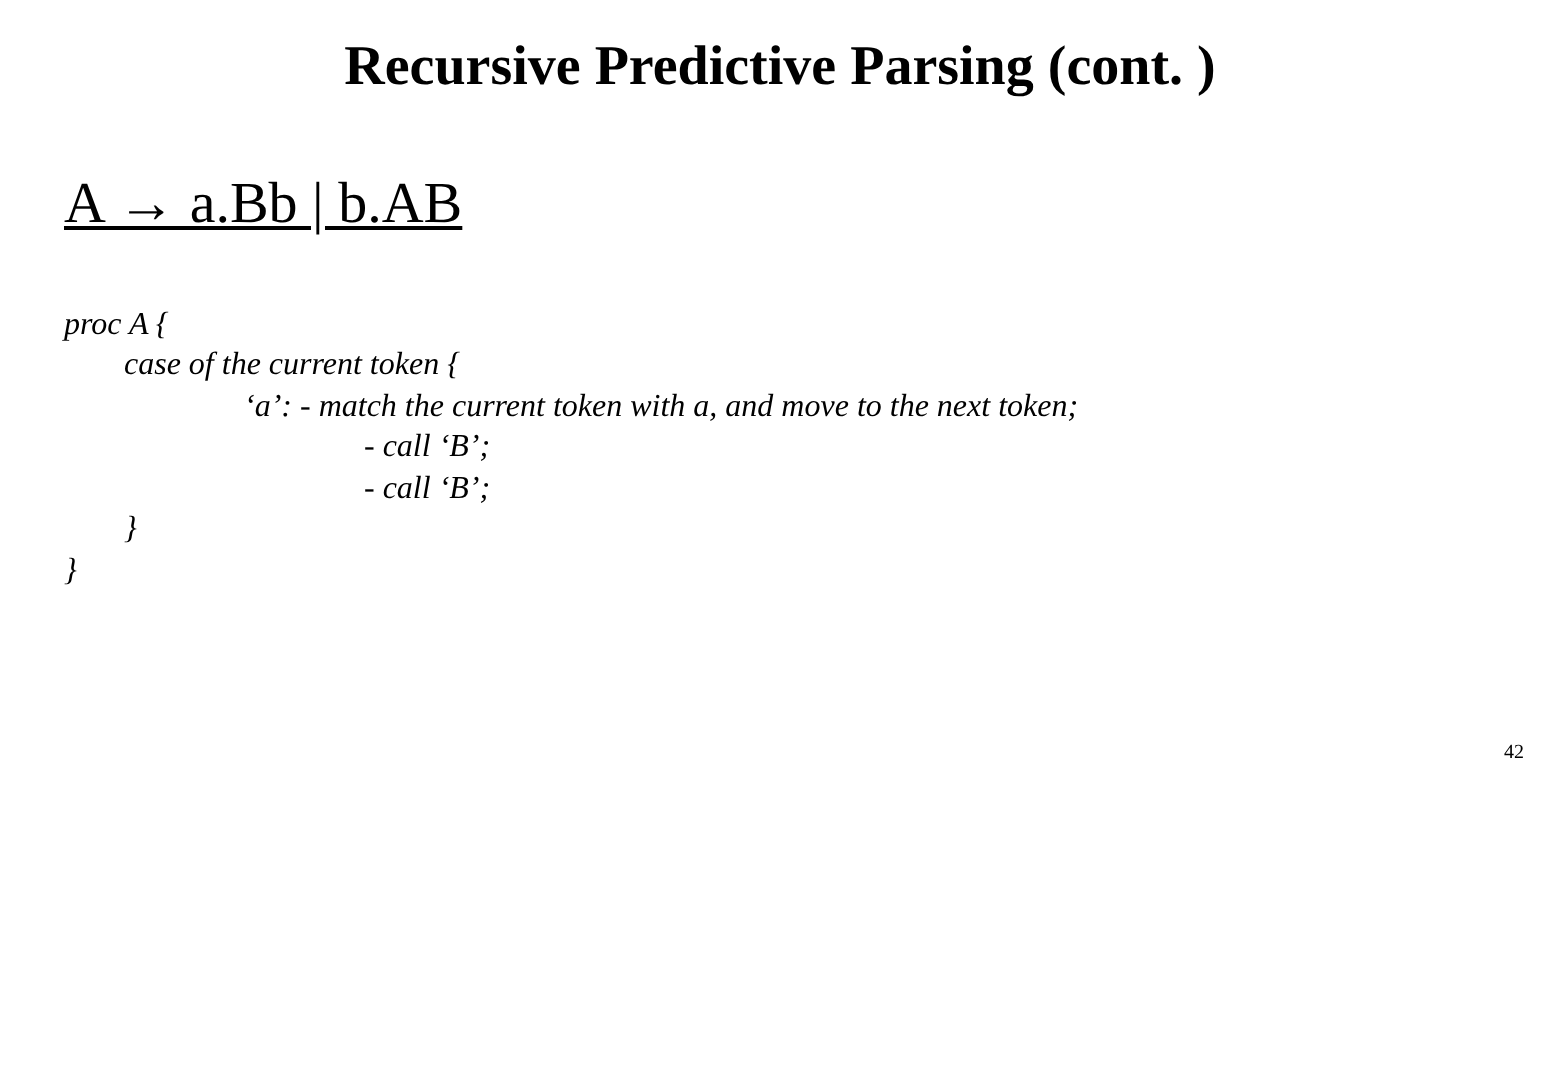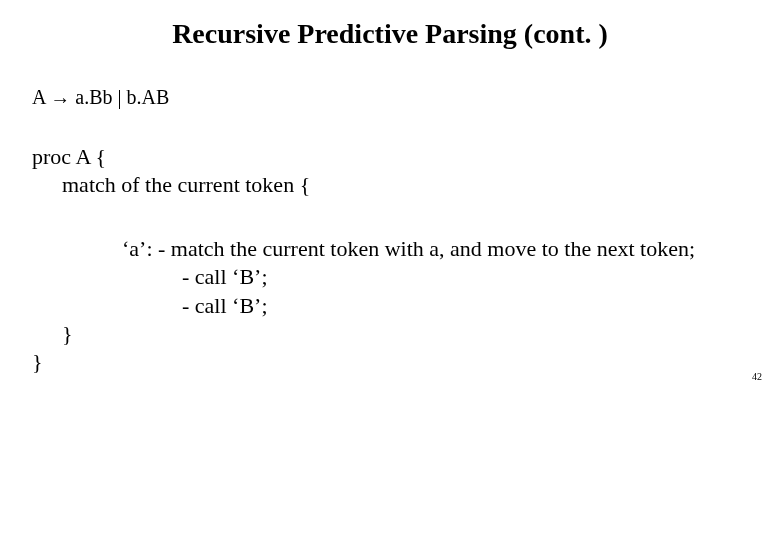--- a/index.html
+++ b/index.html
@@ -18,49 +18,51 @@
     box-sizing: border-box;
     padding: 18px 32px 0 32px;
   }
   .title {
     font-size: 28px;
     font-weight: bold;
     text-align: center;
     margin: 0 0 36px 0;
   }
   .grammar {
-    font-size: 20px;
+    font-size: 29px;
     margin-bottom: 34px;
+    text-decoration: underline;
   }
   .proc {
-    font-size: 22px;
+    font-size: 16px;
     line-height: 1.28;
+    font-style: italic;
   }
   .i1 { padding-left: 30px; }
-  .i2 { padding-left: 90px; margin-top: 36px; }
+  .i2 { padding-left: 90px; }
   .i2-steps { padding-left: 150px; }
   .page-num {
     position: absolute;
     right: 18px;
     bottom: 10px;
     font-size: 10px;
     color: #000;
   }
 </style>
 </head>
 <body>
 
 <div class="slide">
   <h1 class="title">Recursive Predictive Parsing (cont. )</h1>
 
   <div class="grammar">A → a.Bb  |  b.AB</div>
 
   <div class="proc">
     <div>proc A {</div>
-    <div class="i1">match of the current token {</div>
+    <div class="i1">case of the current token {</div>
     <div class="i2">‘a’:   - match the current token with a, and move to the next token;</div>
     <div class="i2-steps">- call ‘B’;</div>
     <div class="i2-steps">- call ‘B’;</div>
     <div class="i1">}</div>
     <div>}</div>
   </div>
 
   <div class="page-num">42</div>
 </div>
 

